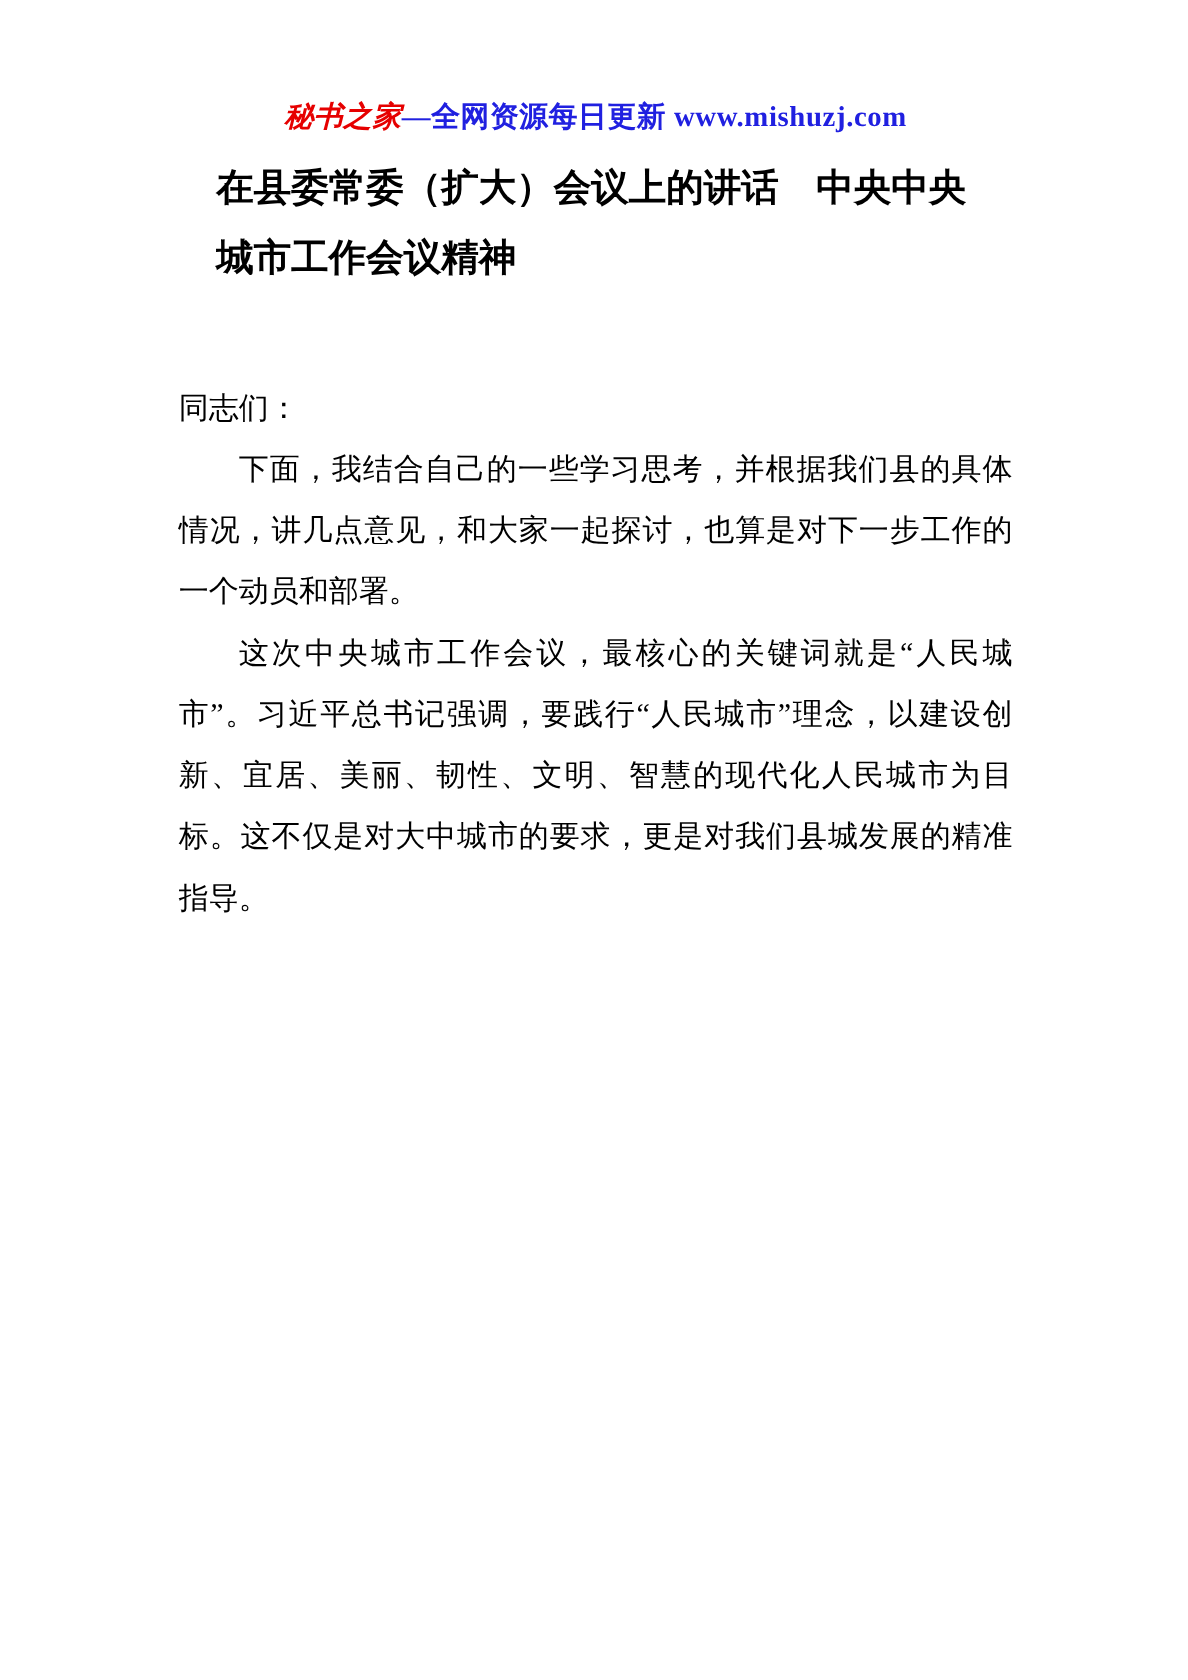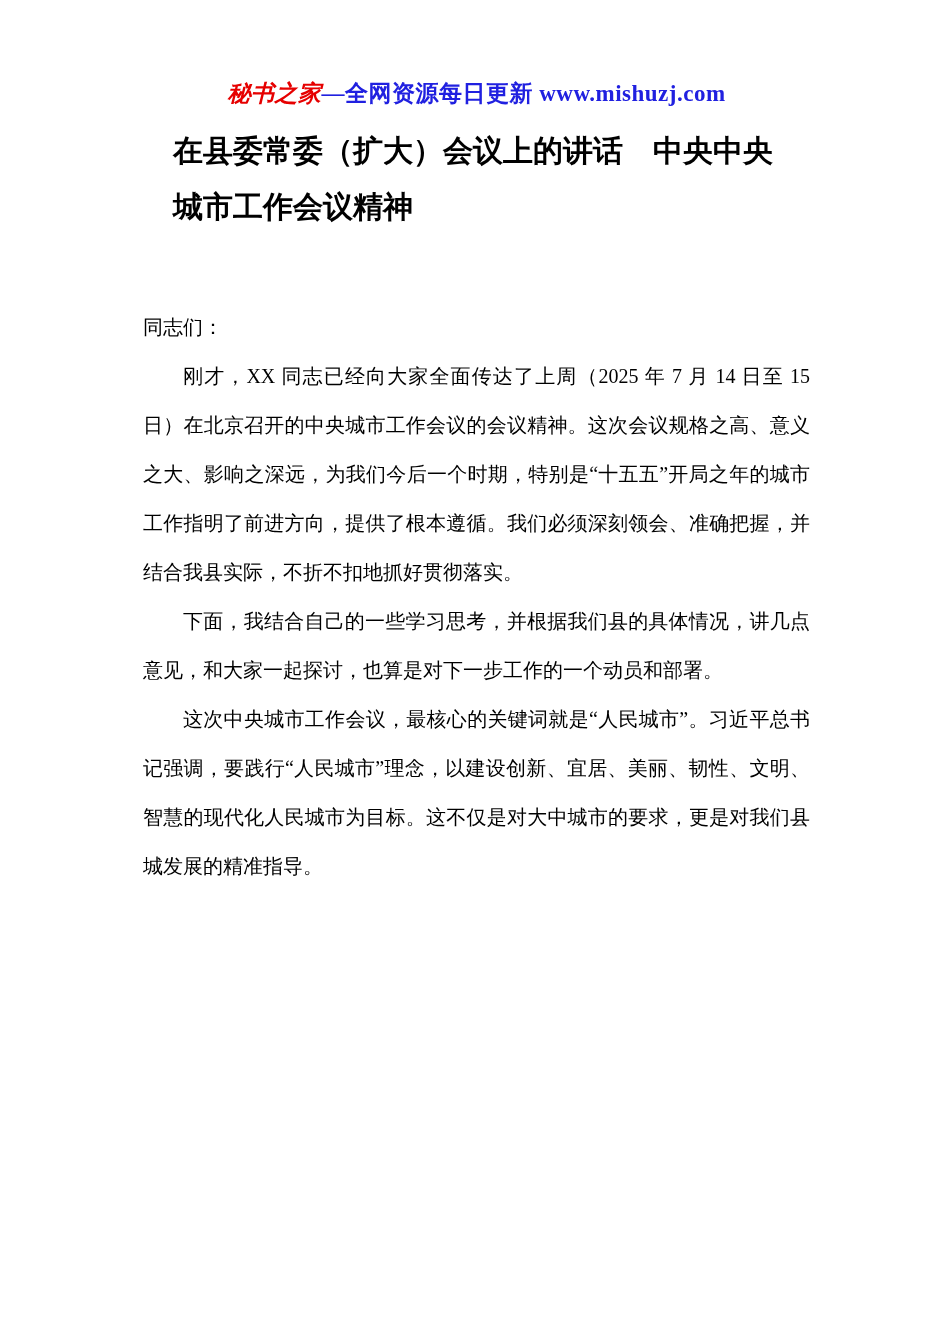--- a/index.html
+++ b/index.html
@@ -39,21 +39,21 @@
   }
   .doc-title {
     font-size: 30px;
     font-weight: bold;
     text-align: left;
     line-height: 56px;
     margin: 6px 30px 0 30px;
   }
   .doc-body {
     margin-top: 68px;
-    font-size: 20px;
+    font-size: 24px;
     line-height: 49px;
     text-align: justify;
   }
   .doc-body p {
     margin: 0;
   }
   .doc-body p.indent {
     text-indent: 2em;
   }
   .doc-body p.bold {
@@ -66,18 +66,17 @@
 <div class="page">
 
   <div class="doc-header">
     <span class="brand" style="color: rgb(230, 0, 0);">秘书之家</span><span class="header-rest" style="color: rgb(32, 32, 224);">—全网资源每日更新 </span><a class="header-url" style="color: rgb(32, 32, 224);">www.mishuzj.com</a>
   </div>
 
   <div class="doc-title">在县委常委（扩大）会议上的讲话　中央中央城市工作会议精神</div>
 
   <div class="doc-body">
     <p>同志们：</p>
-    <p class="indent">刚才，XX 同志已经向大家全面传达了上周（2025 年 7 月 14 日至 15 日）在北京召开的中央城市工作会议的会议精神。这次会议规格之高、意义之大、影响之深远，为我们今后一个时期，特别是“十五五”开局之年的城市工作指明了前进方向，提供了根本遵循。我们必须深刻领会、准确把握，并结合我县实际，不折不扣地抓好贯彻落实。</p>
     <p class="indent">下面，我结合自己的一些学习思考，并根据我们县的具体情况，讲几点意见，和大家一起探讨，也算是对下一步工作的一个动员和部署。</p>
     <p class="indent">这次中央城市工作会议，最核心的关键词就是“人民城市”。习近平总书记强调，要践行“人民城市”理念，以建设创新、宜居、美丽、韧性、文明、智慧的现代化人民城市为目标。这不仅是对大中城市的要求，更是对我们县城发展的精准指导。</p>
   </div>
 
 </div>
 
 </body></html>

